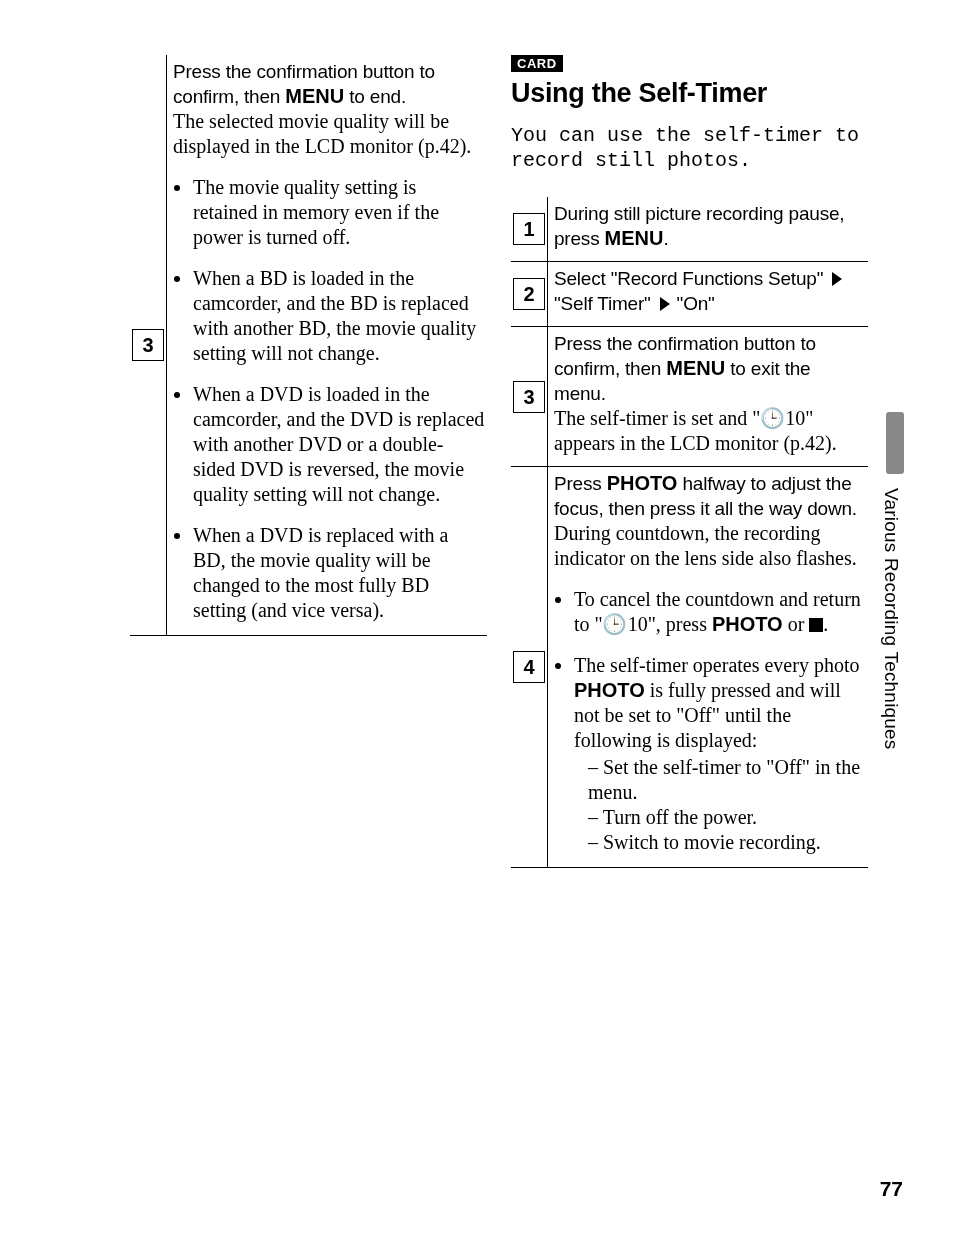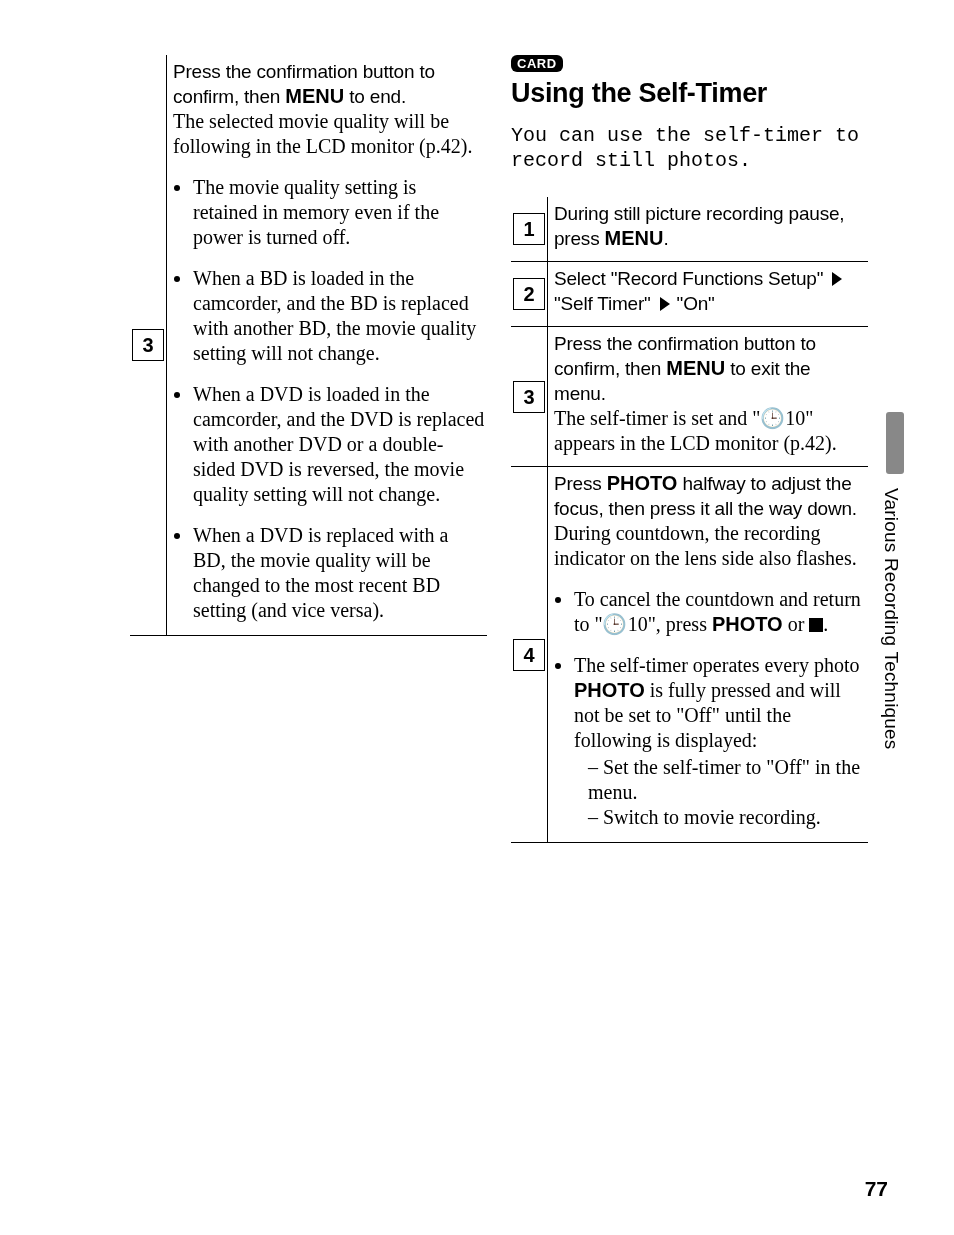--- a/index.html
+++ b/index.html
@@ -77,21 +77,21 @@
   }
   
   .card-badge {
     display: inline-block;
     background: #000;
     color: #fff;
     font-family: Arial, Helvetica, sans-serif;
     font-weight: 700;
     font-size: 13px;
     padding: 1px 6px;
-    border-radius: 6px;
+    border-radius: 0;
     letter-spacing: 0.5px;
     vertical-align: 4px;
   }
   h2.section {
     font-family: Arial, "Helvetica Neue", Helvetica, sans-serif;
     font-weight: 900;
     font-size: 27px;
     margin: 2px 0 14px 0;
     letter-spacing: -0.3px;
   }
@@ -135,47 +135,47 @@
   }
   .tab-text {
     writing-mode: vertical-rl;
     font-family: Arial, "Helvetica Neue", Helvetica, sans-serif;
     font-size: 19px;
     margin-top: 14px;
     letter-spacing: 0.2px;
   }
   .page-num {
     position: absolute;
-    right: 66px;
+    right: 51px;
     bottom: 34px;
     font-family: Arial, Helvetica, sans-serif;
     font-weight: 700;
     font-size: 21px;
   }
 </style>
 </head>
 <body>
 
 <div class="page">
 
   <div class="columns">
 
     <div class="col">
       <div class="step" style="border-top:none;">
         <div class="step-num-box">
           <div class="num-inner">3</div>
         </div>
         <div class="step-body">
           <span class="cond">Press the confirmation button to confirm, then </span><span class="bold">MENU</span><span class="cond"> to end.</span>
-          <div>The selected movie quality will be following in the LCD monitor (p.42).</div>
+          <div>The selected movie quality will be displayed in the LCD monitor (p.42).</div>
           <ul class="bullets">
             <li>The movie quality setting is retained in memory even if the power is turned off.</li>
             <li>When a BD is loaded in the camcorder, and the BD is replaced with another BD, the movie quality setting will not change.</li>
             <li>When a DVD is loaded in the camcorder, and the DVD is replaced with another DVD or a double-sided DVD is reversed, the movie quality setting will not change.</li>
-            <li>When a DVD is replaced with a BD, the movie quality will be changed to the most recent BD setting (and vice versa).</li>
+            <li>When a DVD is replaced with a BD, the movie quality will be changed to the most fully BD setting (and vice versa).</li>
           </ul>
         </div>
       </div>
     </div>
 
     <div class="col" style="padding-right:36px;">
       <span class="card-badge">CARD</span>
       <h2 class="section">Using the Self-Timer</h2>
       <div class="intro">You can use the self-timer to record still photos.</div>
 
@@ -225,20 +225,21 @@
           <span class="cond">Press </span><span class="bold">PHOTO</span><span class="cond"> halfway to adjust the focus, then press it all the way down.</span>
           <div>During countdown, the recording indicator on the lens side also flashes.</div>
           <ul class="bullets">
             <li>
               <span>To cancel the countdown and return to "</span><span class="timer-icon">🕒</span><span>10", press </span><span class="bold">PHOTO</span><span> or </span><span class="stop-square"></span><span>.</span>
             </li>
             <li>
               <span>The self-timer operates every photo </span><span class="bold">PHOTO</span><span> is fully pressed and will not be set to "Off" until the following is displayed:</span>
               <ul class="dashes">
                 <li>Set the self-timer to "Off" in the menu.</li>
+                <li>Turn off the power.</li>
                 <li>Switch to movie recording.</li>
               </ul>
             </li>
           </ul>
         </div>
       </div>
 
     </div>
   </div>
 

